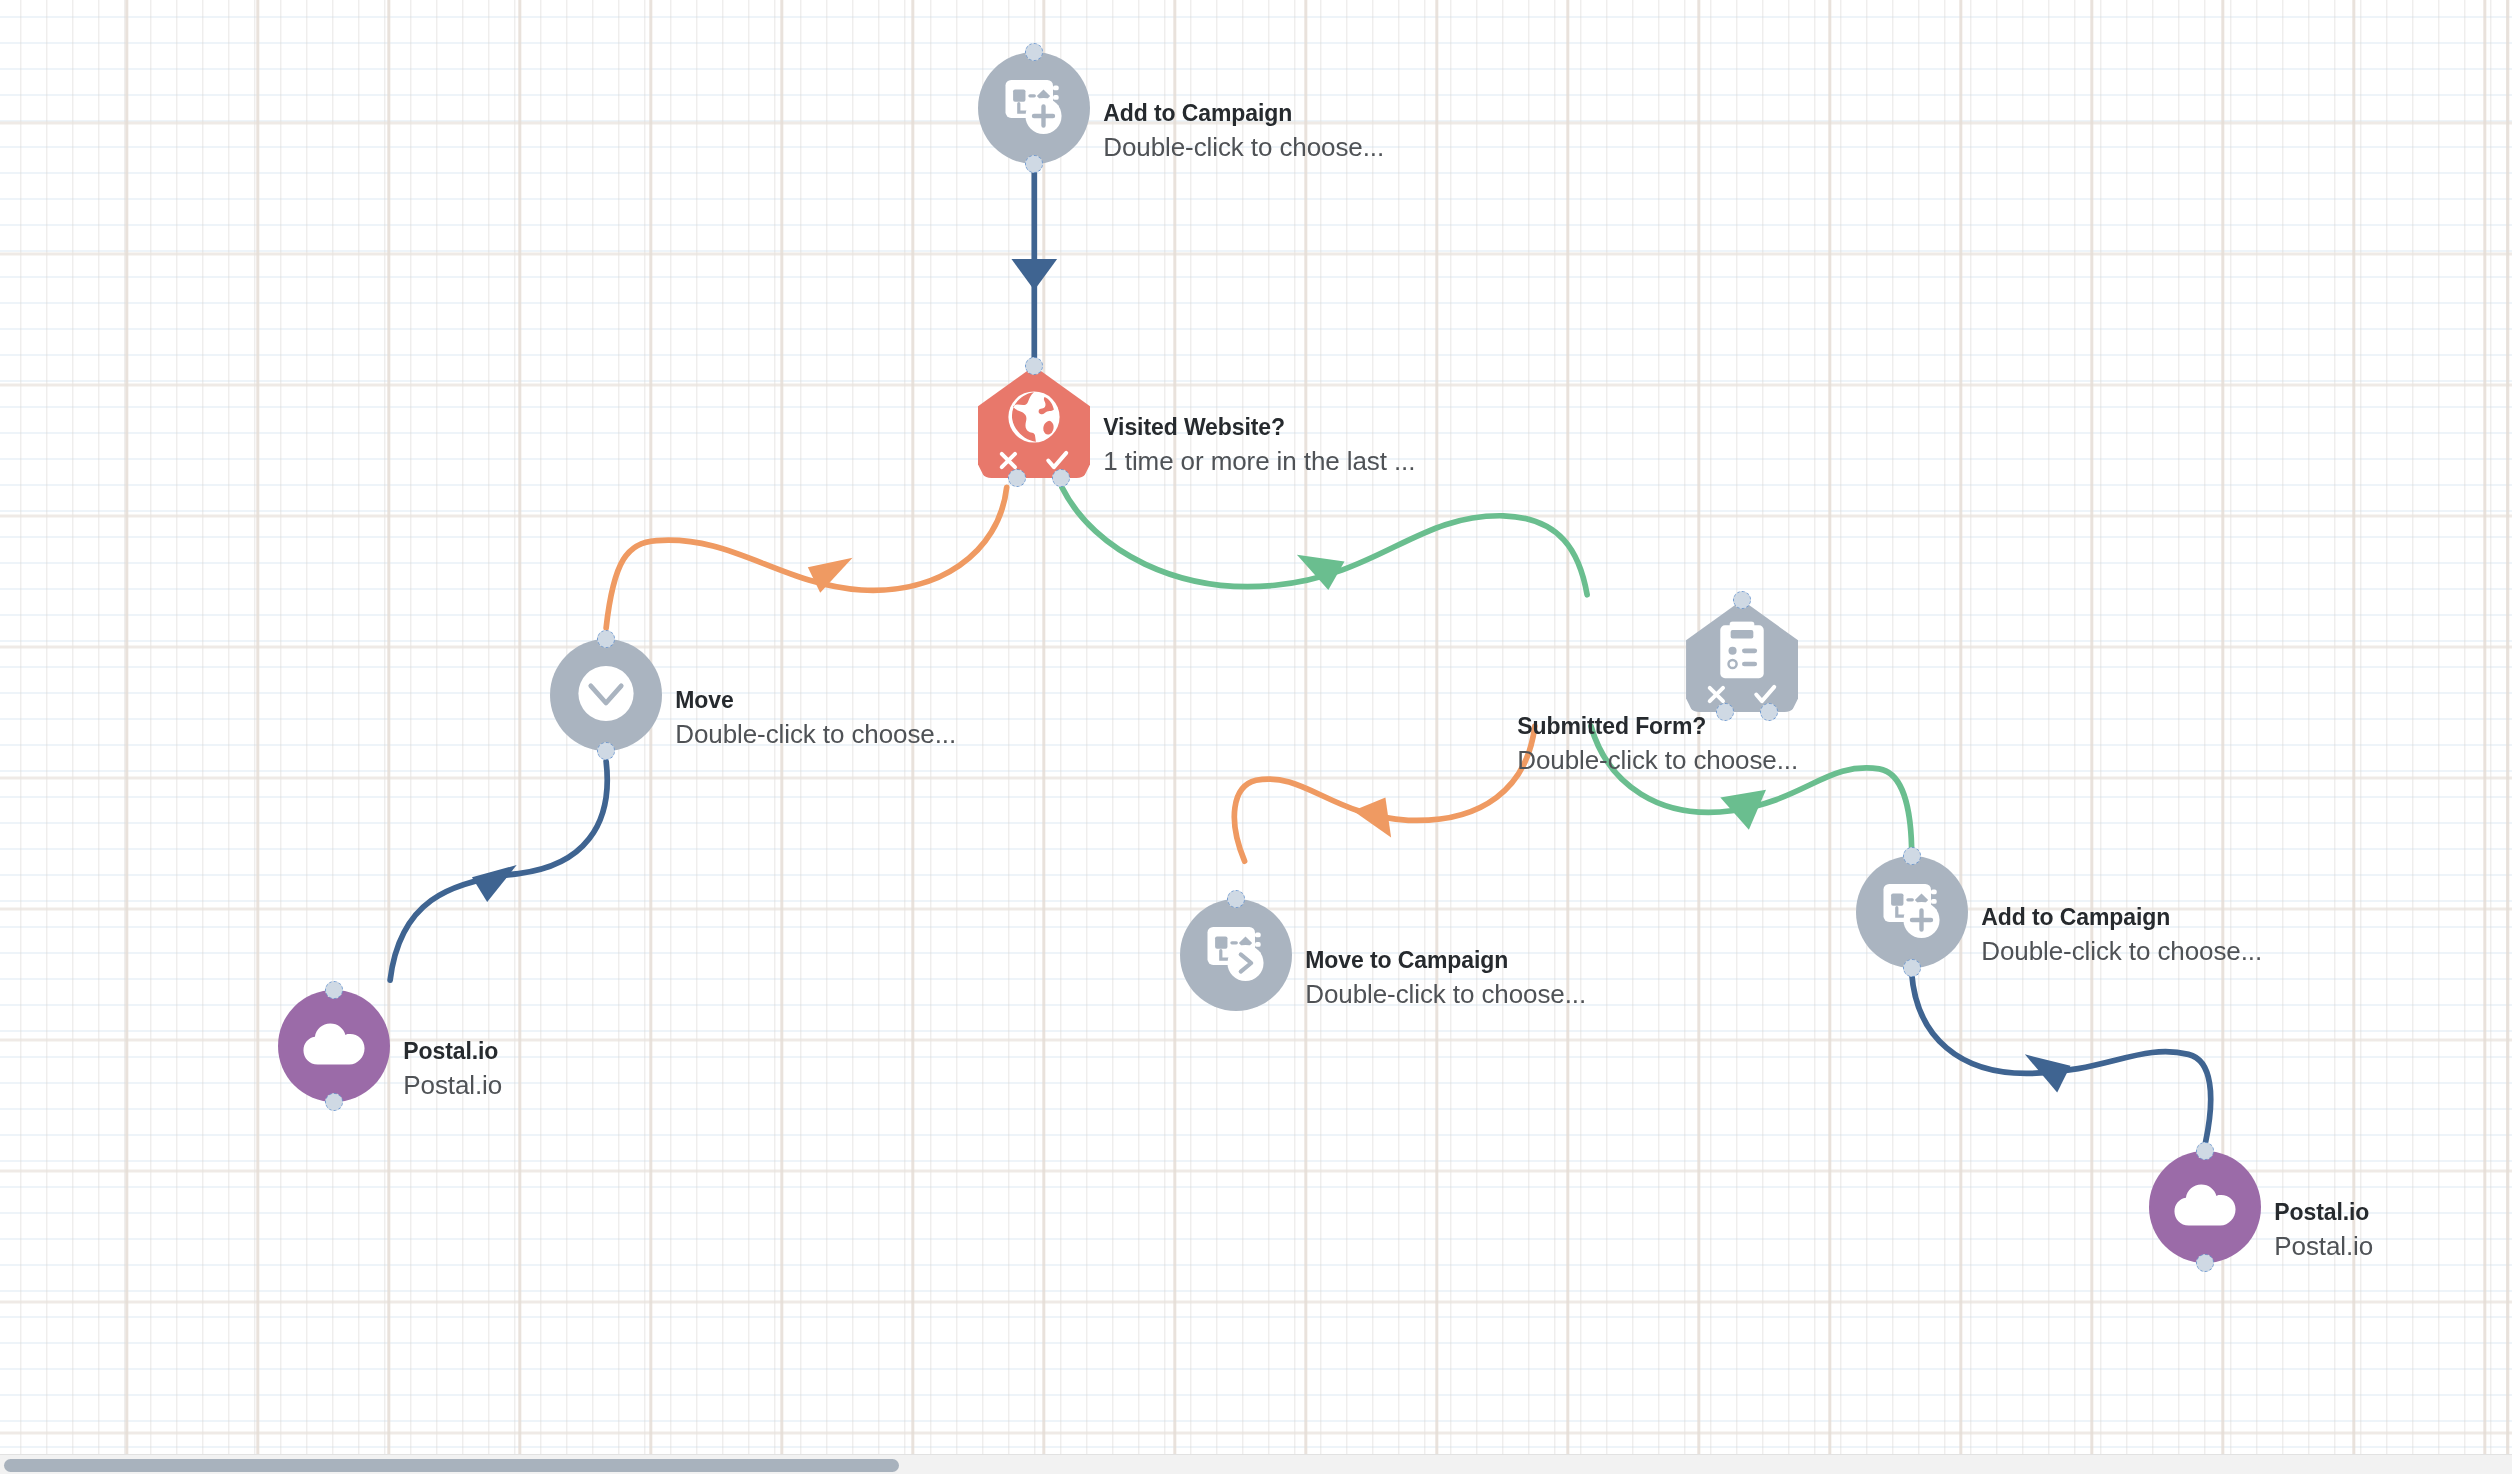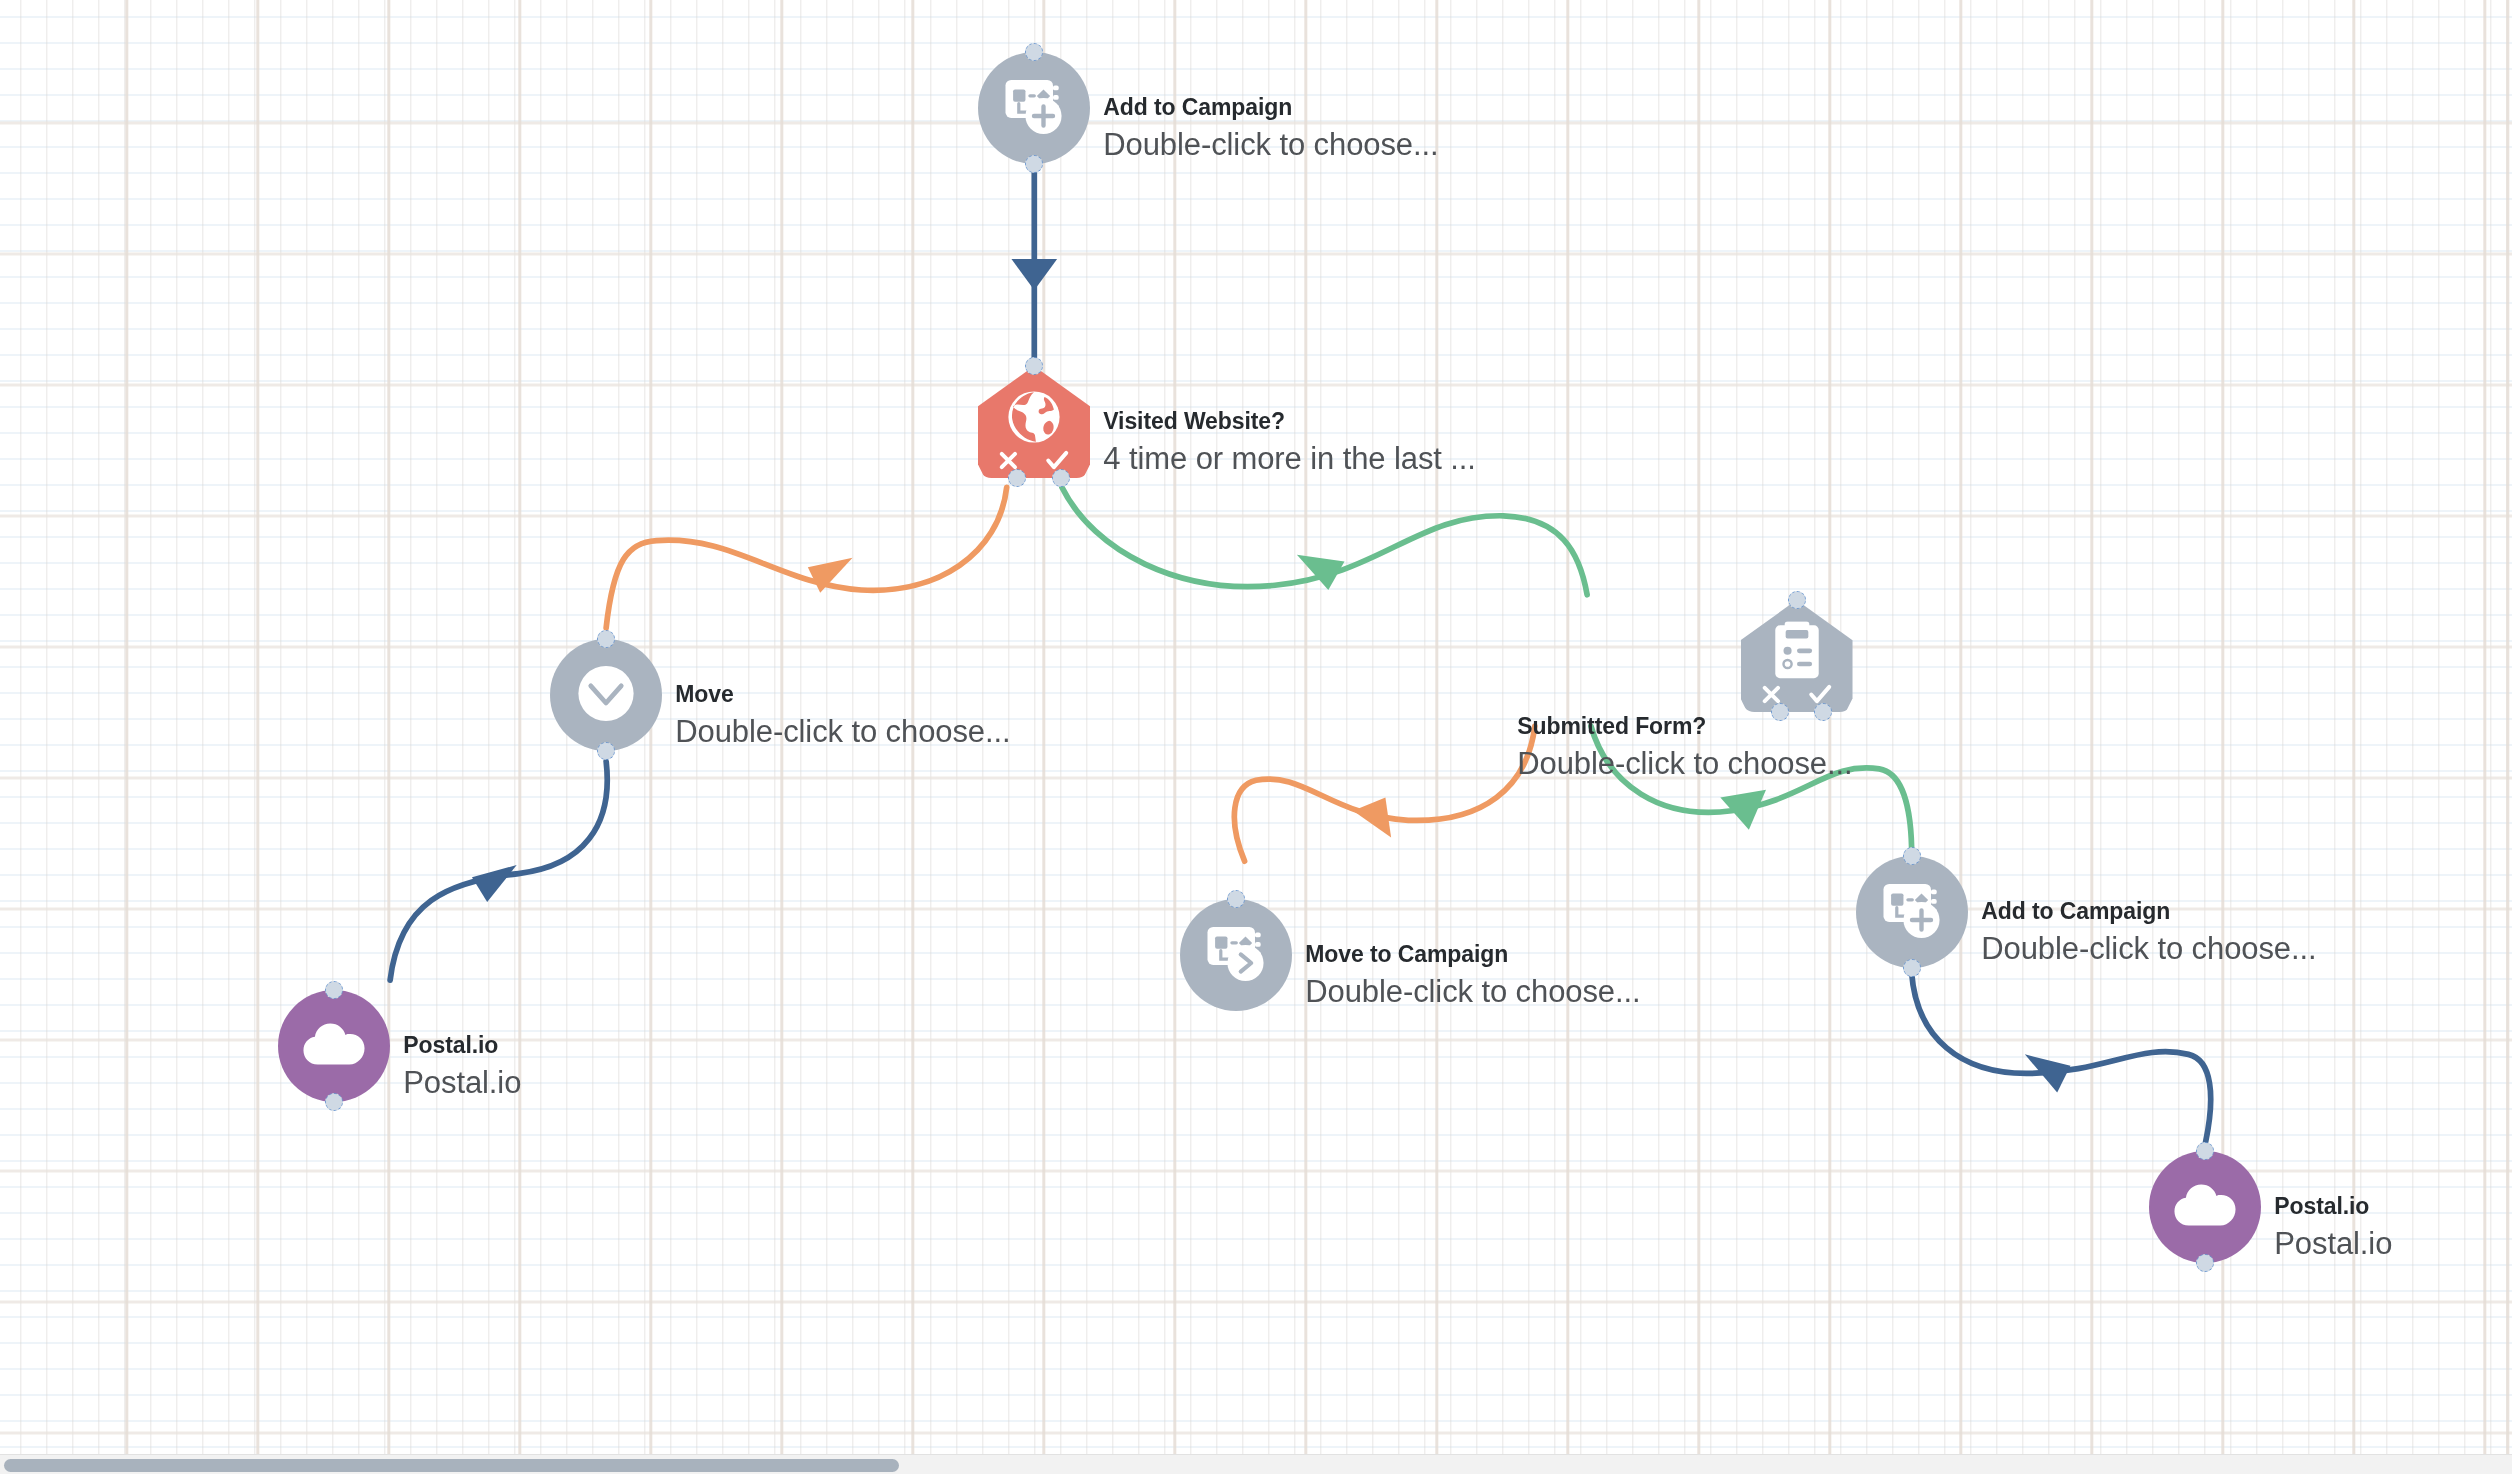--- a/index.html
+++ b/index.html
@@ -131,21 +131,21 @@
     white-space: nowrap;
     line-height: 1.26;
   }
   .label-title {
     font-size: 23px;
     font-weight: bold;
     color: #262a2e;
     letter-spacing: -0.1px;
   }
   .label-sub {
-    font-size: 31px;
+    font-size: 26px;
     font-weight: normal;
     color: #4f5256;
     letter-spacing: -0.1px;
     margin-top: 2.9px;
   }
 
   
   #hscroll-track {
     position: absolute;
     left: 0;
@@ -252,21 +252,21 @@
       <svg class="branch-marks" viewBox="0 0 118 26">
         <path d="M 25,6 L 39,20 M 39,6 L 25,20" stroke="#ffffff" stroke-width="4.2" stroke-linecap="round" fill="none"></path>
         <path d="M 74,13 L 80,20 L 93,5" stroke="#ffffff" stroke-width="4.2" stroke-linecap="round" stroke-linejoin="round" fill="none"></path>
       </svg>
       <div class="port port-top"></div>
       <div class="port port-bl"></div>
       <div class="port port-br"></div>
     </div>
     <div class="node-label">
       <div class="label-title">Visited Website?</div>
-      <div class="label-sub">4 time or more in the last ...</div>
+      <div class="label-sub">1 time or more in the last ...</div>
     </div>
   </div>
 
   <div class="node" style="left:550px; top:639px;">
     <div class="node-shape">
       <div class="shape-circle" style="background:#aab4c0;"></div>
       <span class="node-icon">
         <svg width="59" height="59" viewBox="0 0 62 62">
           <circle cx="31" cy="31" r="29" fill="#ffffff"></circle>
           <path d="M 15,23 L 31,41 L 47,23" fill="none" stroke="#aab4c0" stroke-width="5" stroke-linecap="round" stroke-linejoin="round"></path>

